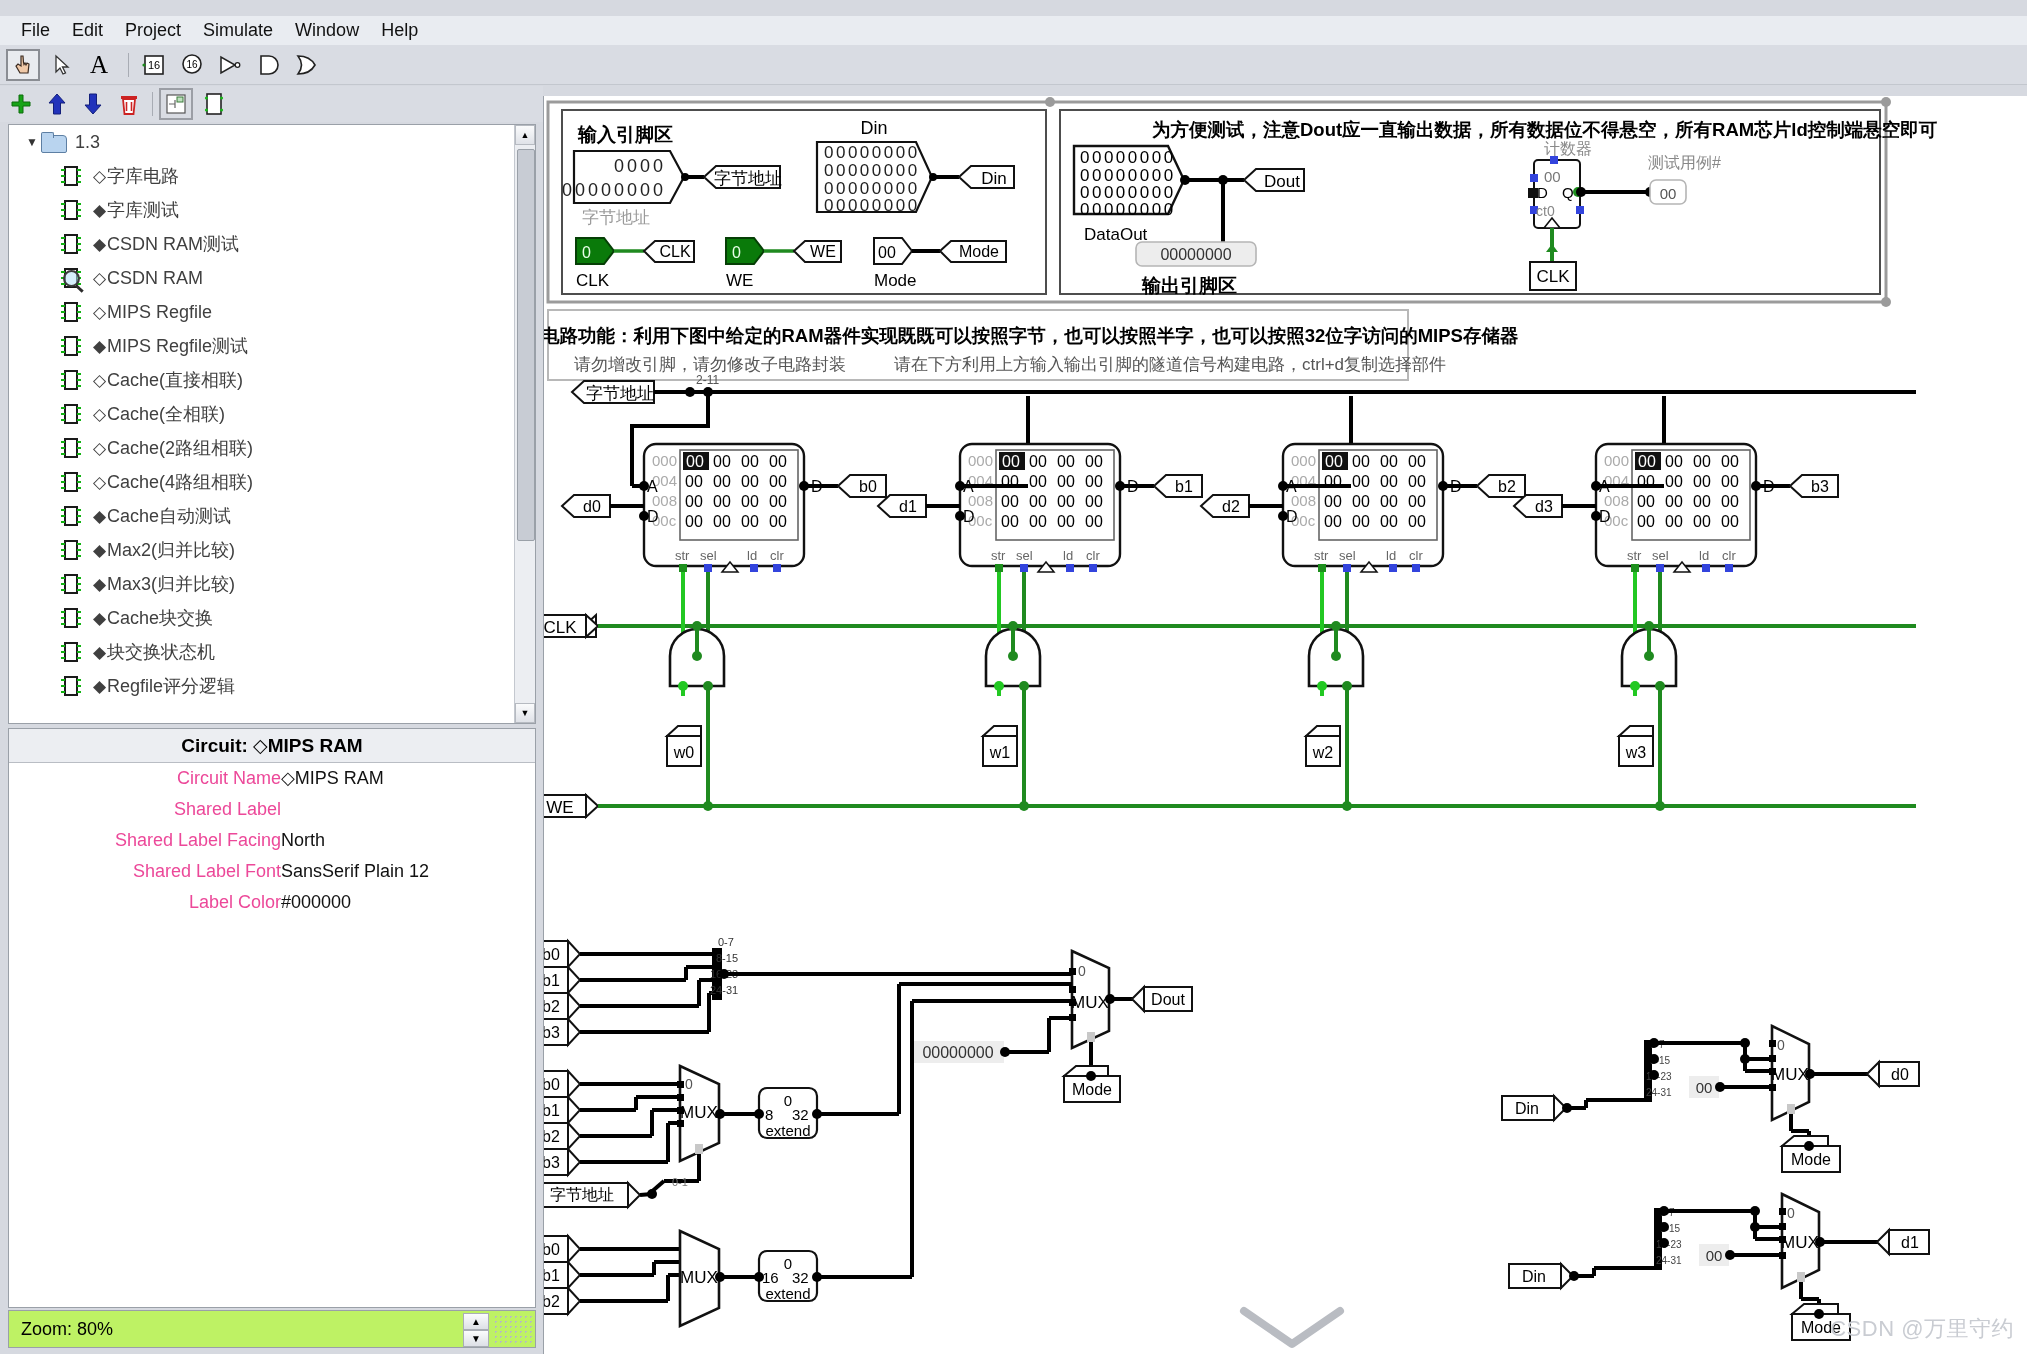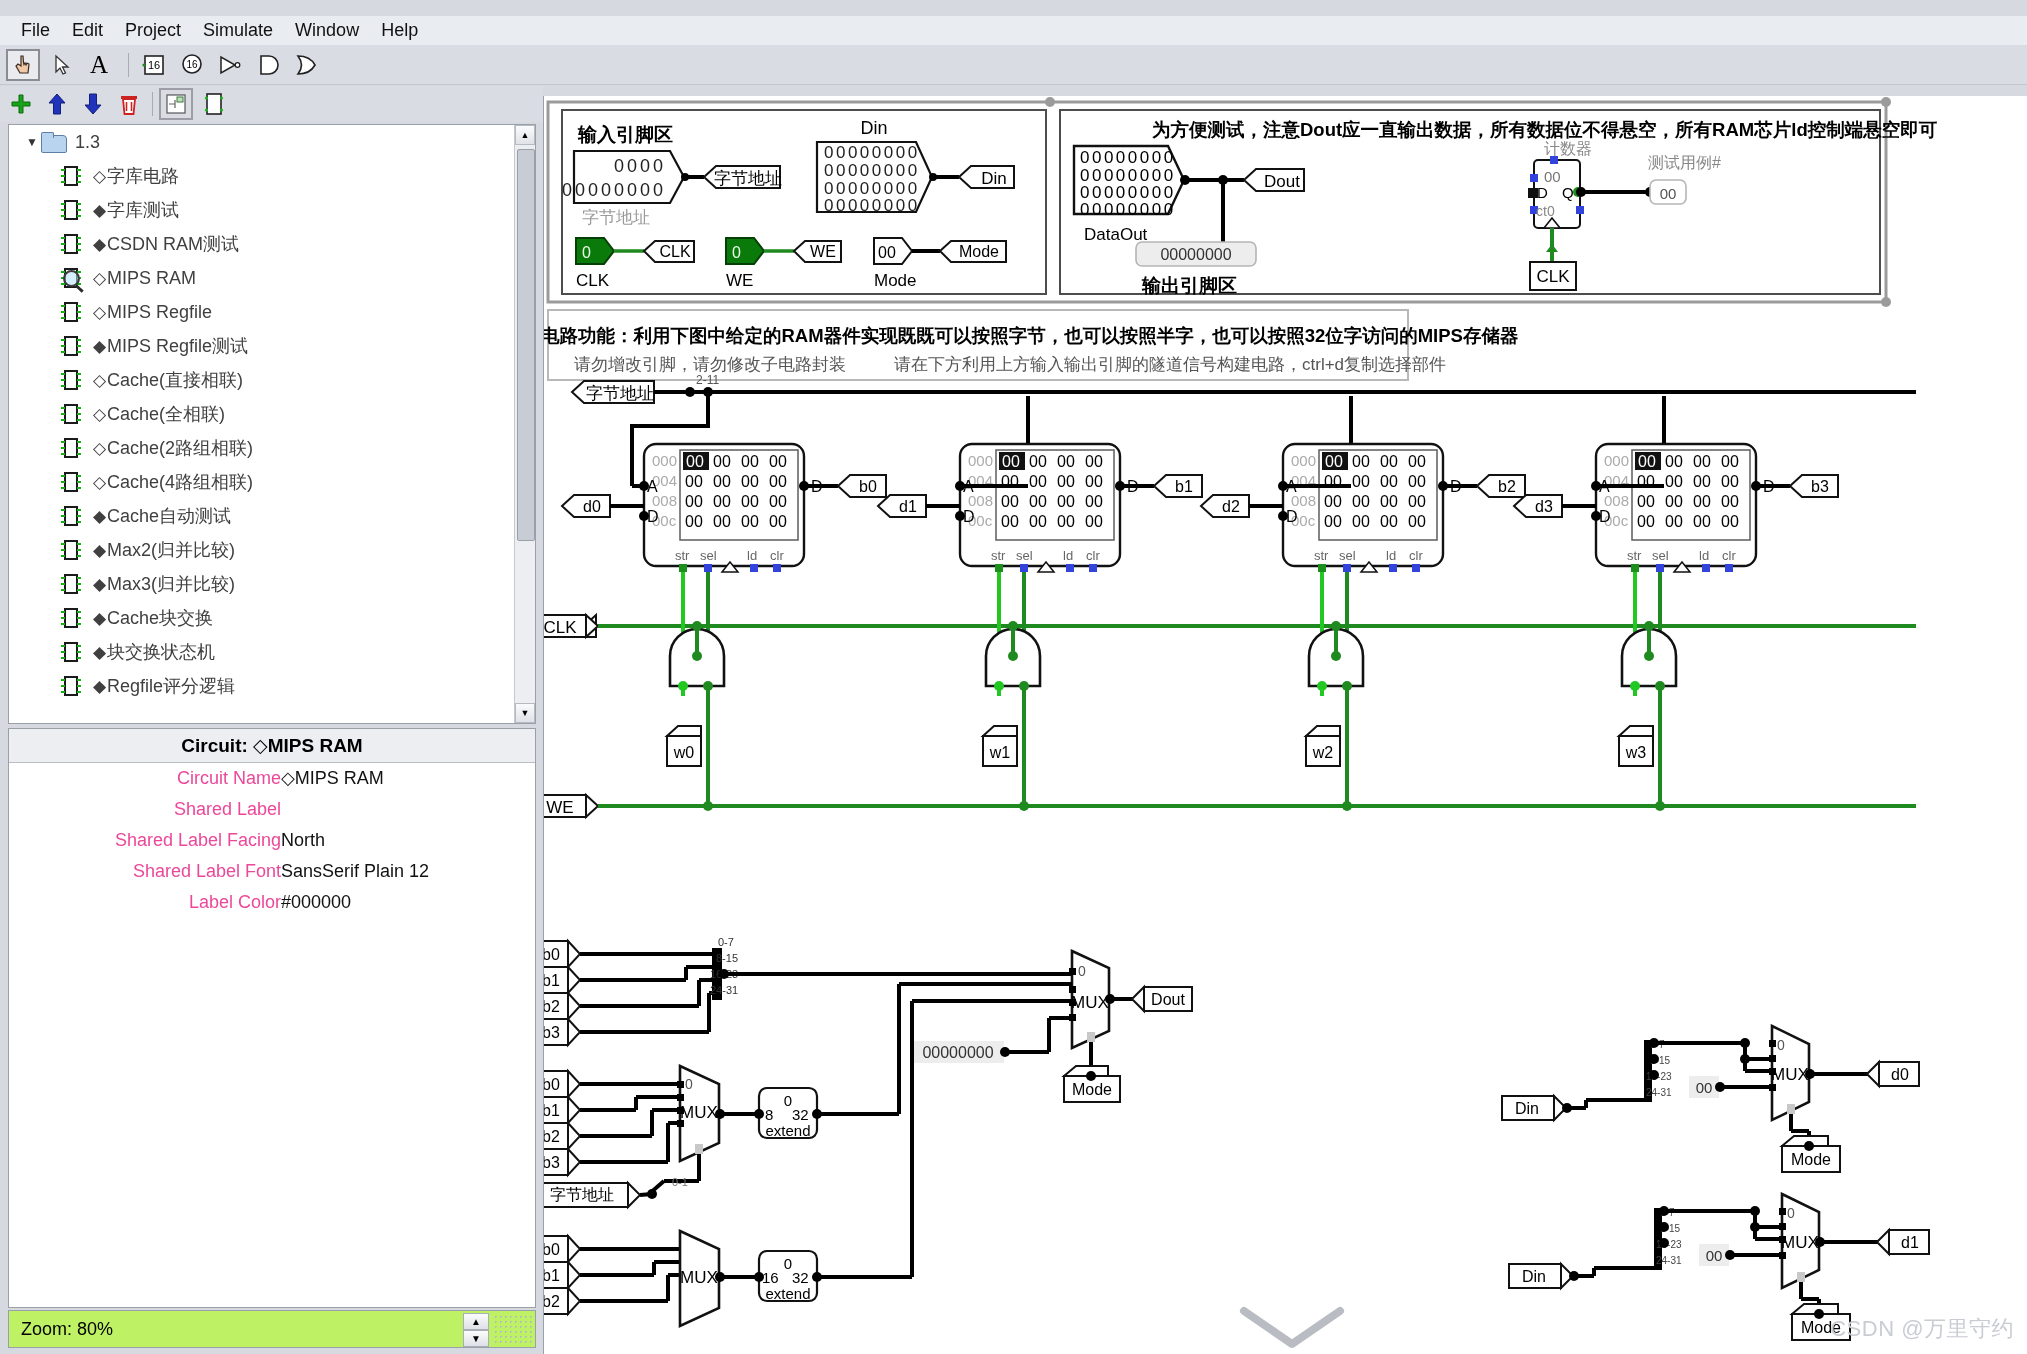--- a/index.html
+++ b/index.html
@@ -259,21 +259,21 @@
         <span class="body"></span>
           <i class="l1"></i>
           <i class="l2"></i>
           <i class="l3"></i>
           <i class="r1"></i>
           <i class="r2"></i>
           <i class="r3"></i>
         <span class="magnify"></span>
           <span class="magnify-h"></span>
       </span>
-      <span class="tlabel"><span class="dia">◇</span><span>MIPS RAM</span></span>
+      <span class="tlabel"><span class="dia">◇</span><span>CSDN RAM</span></span>
     </div>
     <div class="treerow">
       <span class="chipico">
           <span class="body"></span>
           <i class="l1"></i>
           <i class="l2"></i>
           <i class="l3"></i>
           <i class="r1"></i>
           <i class="r2"></i>
           <i class="r3"></i>

